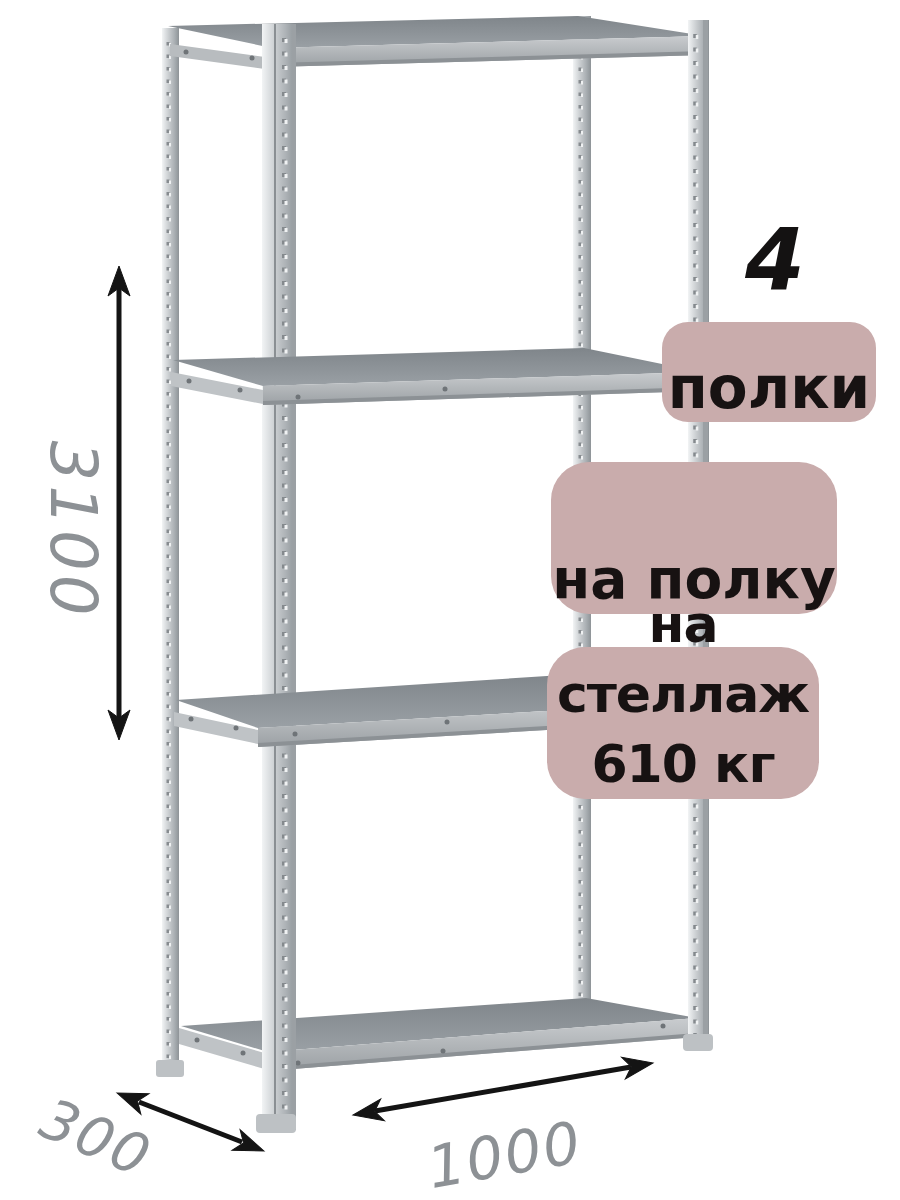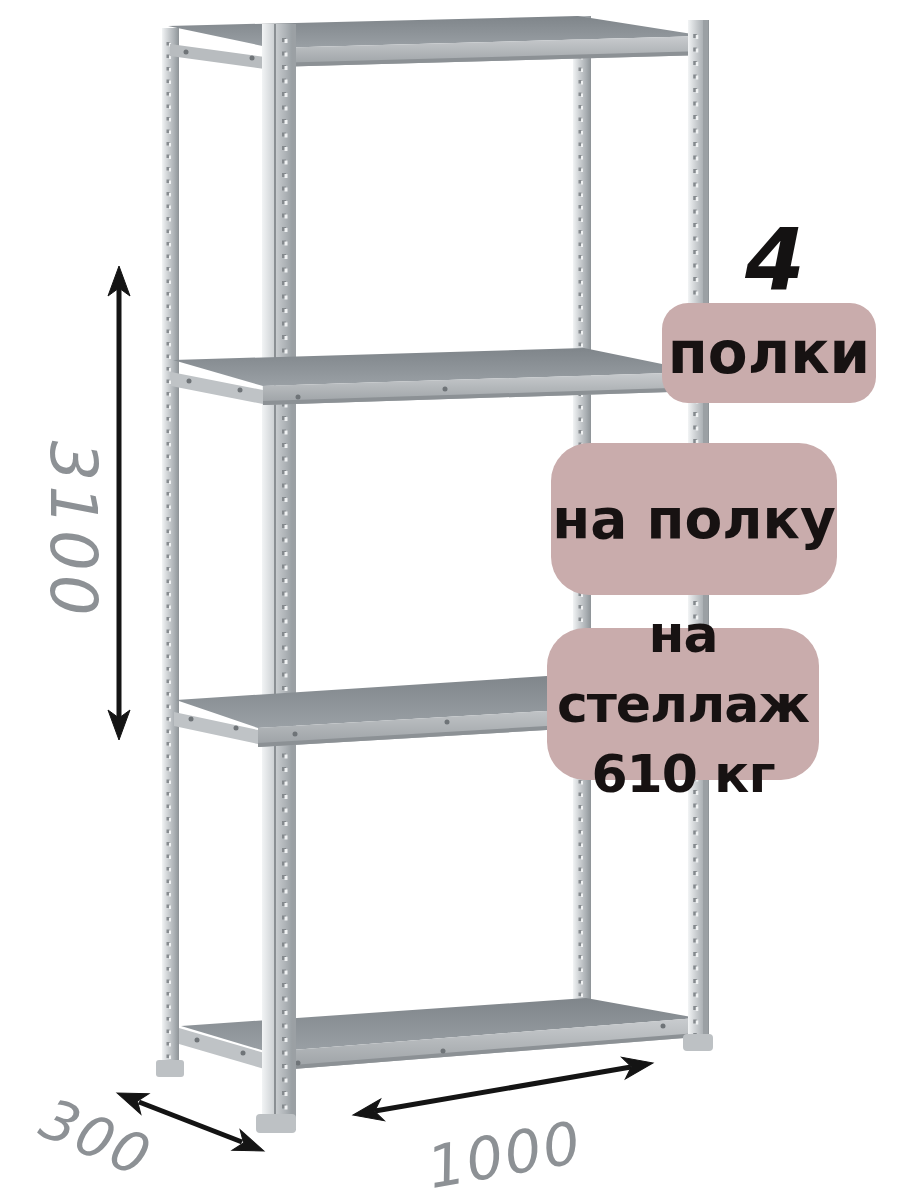--- a/index.html
+++ b/index.html
@@ -18,21 +18,21 @@
   .dim-depth{left:5px;top:1110px;width:180px;height:60px;font-size:56px;letter-spacing:2px;transform:rotate(23deg);}
   .dim-width{left:395px;top:1126px;width:220px;height:60px;font-size:58px;letter-spacing:2px;transform:rotate(-10deg);}
   
   .count-number{
     left:690px;top:216px;width:170px;text-align:center;
     font-size:86px;line-height:1;font-weight:800;font-style:italic;color:#141212;
   }
   
   .badge{
     background:#c9acac;color:#171212;font-weight:700;text-align:center;
-    display:flex;flex-direction:column;justify-content:center;align-items:center;
+    display:flex;flex-direction:column;justify-content:flex-end;align-items:center;margin-top:19px;
   }
   .badge-count{left:662px;top:303px;width:214px;height:100px;border-radius:26px;font-size:58px;}
   .badge-shelf-load{left:551px;top:443px;width:286px;height:152px;border-radius:38px;font-size:55px;line-height:70px;}
   .badge-rack-load{left:547px;top:628px;width:272px;height:152px;border-radius:38px;font-size:52px;line-height:70px;letter-spacing:-1px;}
   .badge span{display:block;}
 </style>
 </head>
 <body>
 
 <div class="stage">

